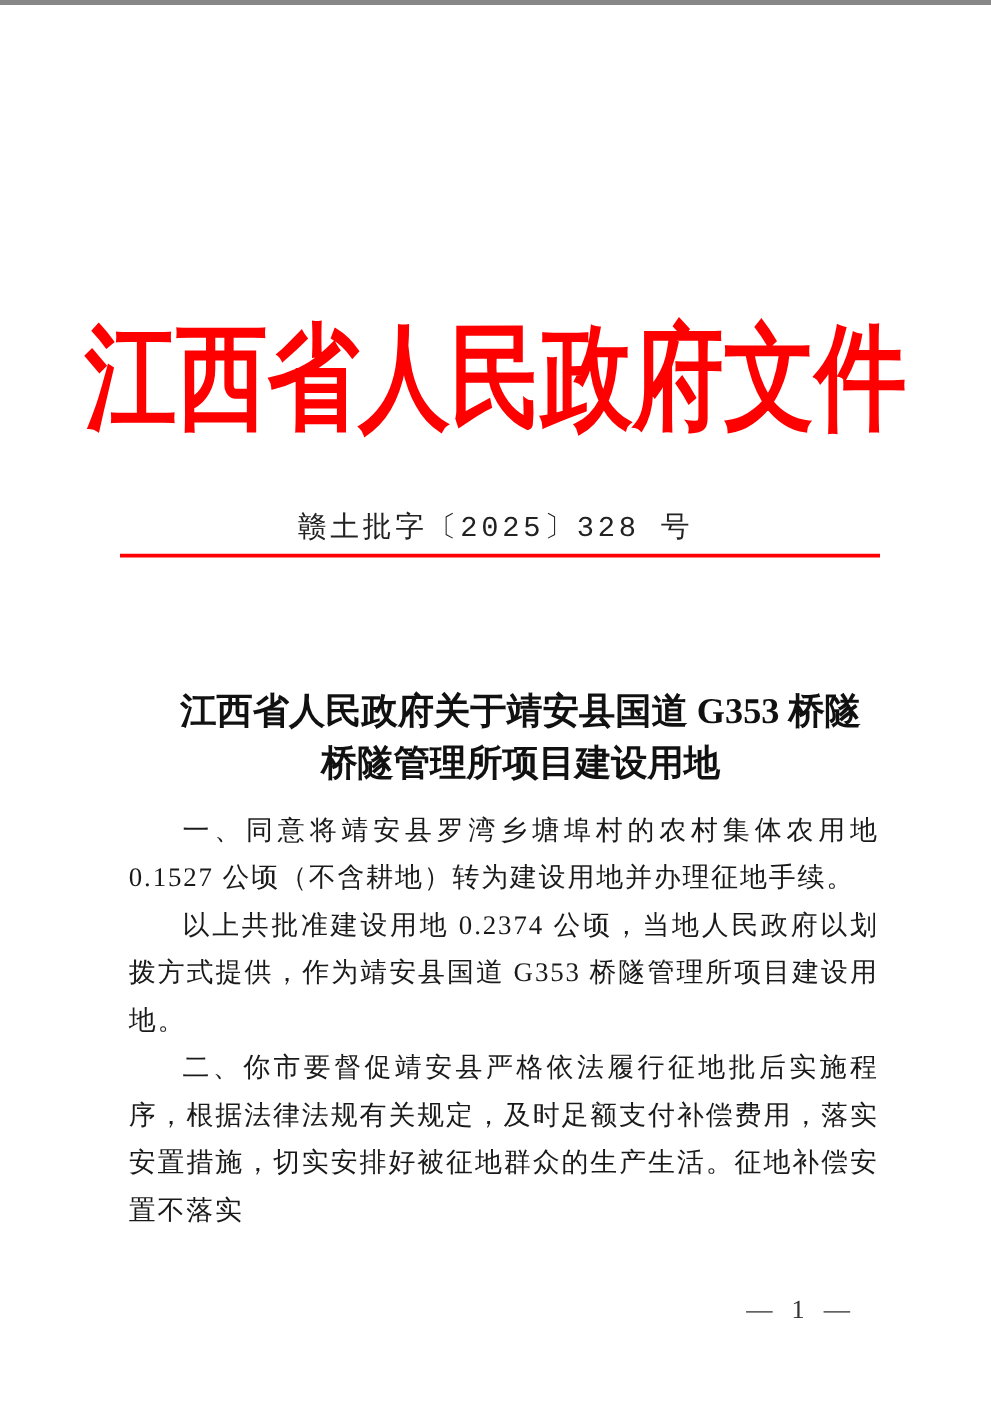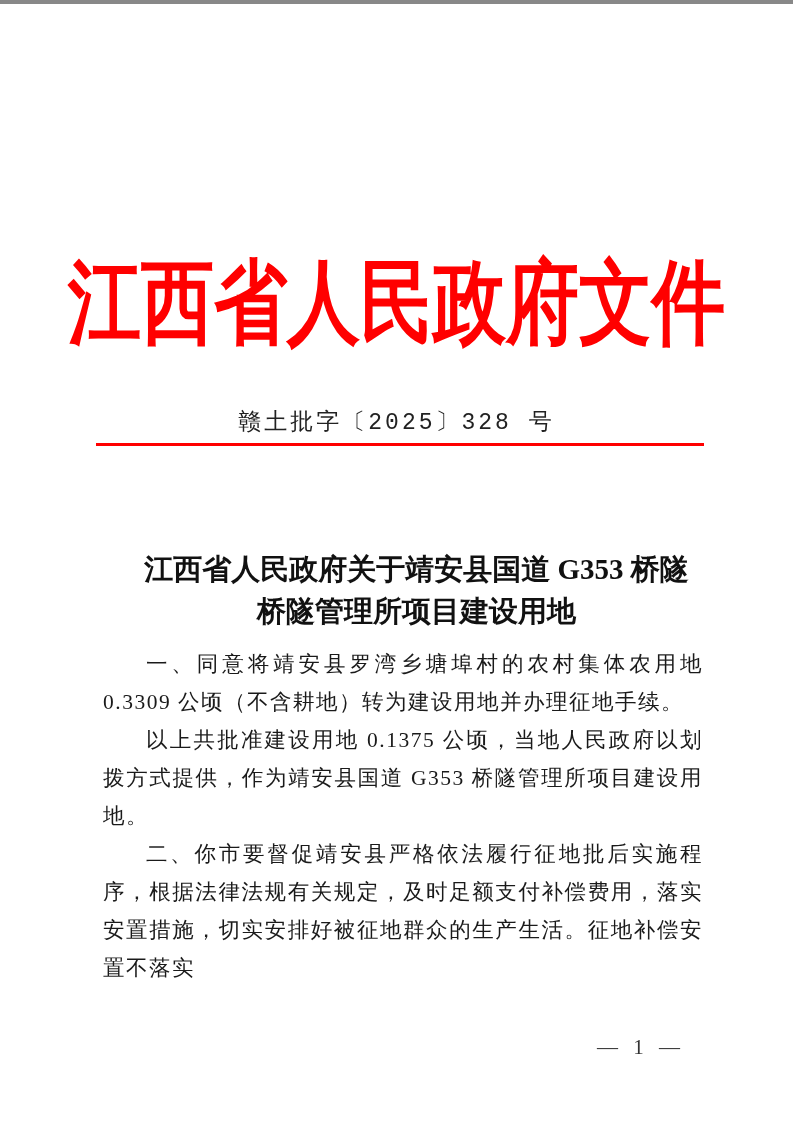--- a/index.html
+++ b/index.html
@@ -100,20 +100,20 @@
   <div class="doc-number">赣土批字〔2025〕328 号</div>
 
   <div class="red-divider"></div>
 
   <div class="doc-title">
     <div>江西省人民政府关于靖安县国道 G353 桥隧</div>
     <div>桥隧管理所项目建设用地</div>
   </div>
 
   <div class="body-text">
-      <p class="para indent">一、同意将靖安县罗湾乡塘埠村的农村集体农用地 0.3309 公顷（不含耕地）转为建设用地并办理征地手续。</p>
-      <p class="para indent">以上共批准建设用地 0.1375 公顷，当地人民政府以划拨方式提供，作为靖安县国道 G353 桥隧管理所项目建设用地。</p>
+      <p class="para indent">一、同意将靖安县罗湾乡塘埠村的农村集体农用地 0.1527 公顷（不含耕地）转为建设用地并办理征地手续。</p>
+      <p class="para indent">以上共批准建设用地 0.2374 公顷，当地人民政府以划拨方式提供，作为靖安县国道 G353 桥隧管理所项目建设用地。</p>
       <p class="para indent">二、你市要督促靖安县严格依法履行征地批后实施程序，根据法律法规有关规定，及时足额支付补偿费用，落实安置措施，切实安排好被征地群众的生产生活。征地补偿安置不落实</p>
     </div>
 
   <div class="page-number">— 1 —</div>
 
 </div>
 
 </body></html>

